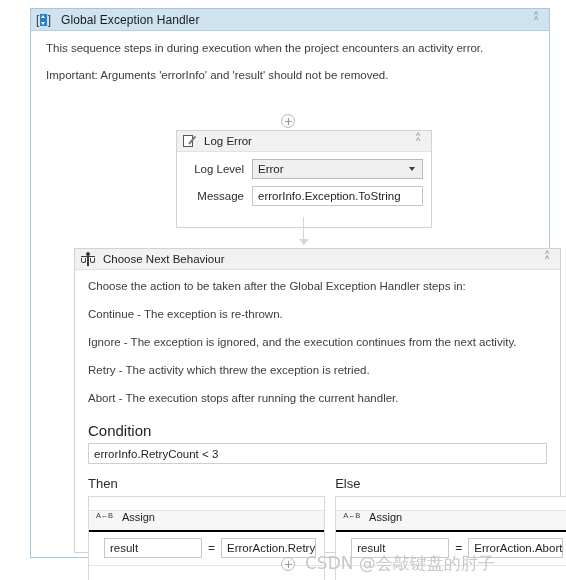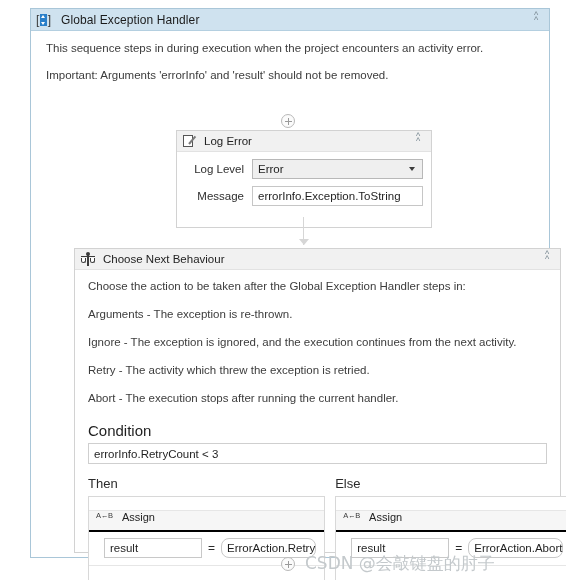--- a/index.html
+++ b/index.html
@@ -366,21 +366,21 @@
     align-items: center;
     padding-left: 5px;
     cursor: text;
   }
   .assign-left { width: 98px; }
   .assign-eq {
     font-size: 12px;
     color: #2b2b2b;
     margin: 0 6px;
   }
-  .assign-right { flex: 1; border-radius: 8px; }
+  .assign-right { flex: 1; }
 
   
   .watermark {
     position: absolute;
     left: 305px;
     top: 552px;
     font-size: 17px;
     color: #c4c9cc;
     white-space: nowrap;
     font-family: "DejaVu Sans", sans-serif;
@@ -456,21 +456,21 @@
           </span>
           <span class="act-title-text">Choose Next Behaviour</span>
           <span class="chevron">
             <span>^</span>
             <span>^</span>
           </span>
         </div>
 
         <div class="cnb-body">
           <div class="cnb-line">Choose the action to be taken after the Global Exception Handler steps in:</div>
-          <div class="cnb-line">Arguments - The exception is re-thrown.</div>
+          <div class="cnb-line">Continue - The exception is re-thrown.</div>
           <div class="cnb-line">Ignore - The exception is ignored, and the execution continues from the next activity.</div>
           <div class="cnb-line">Retry - The activity which threw the exception is retried.</div>
           <div class="cnb-line">Abort - The execution stops after running the current handler.</div>
 
           <div class="cond-label">Condition</div>
           <div class="cond-box">
             <span>errorInfo.RetryCount &lt; 3</span>
           </div>
 
           <div class="branches">

